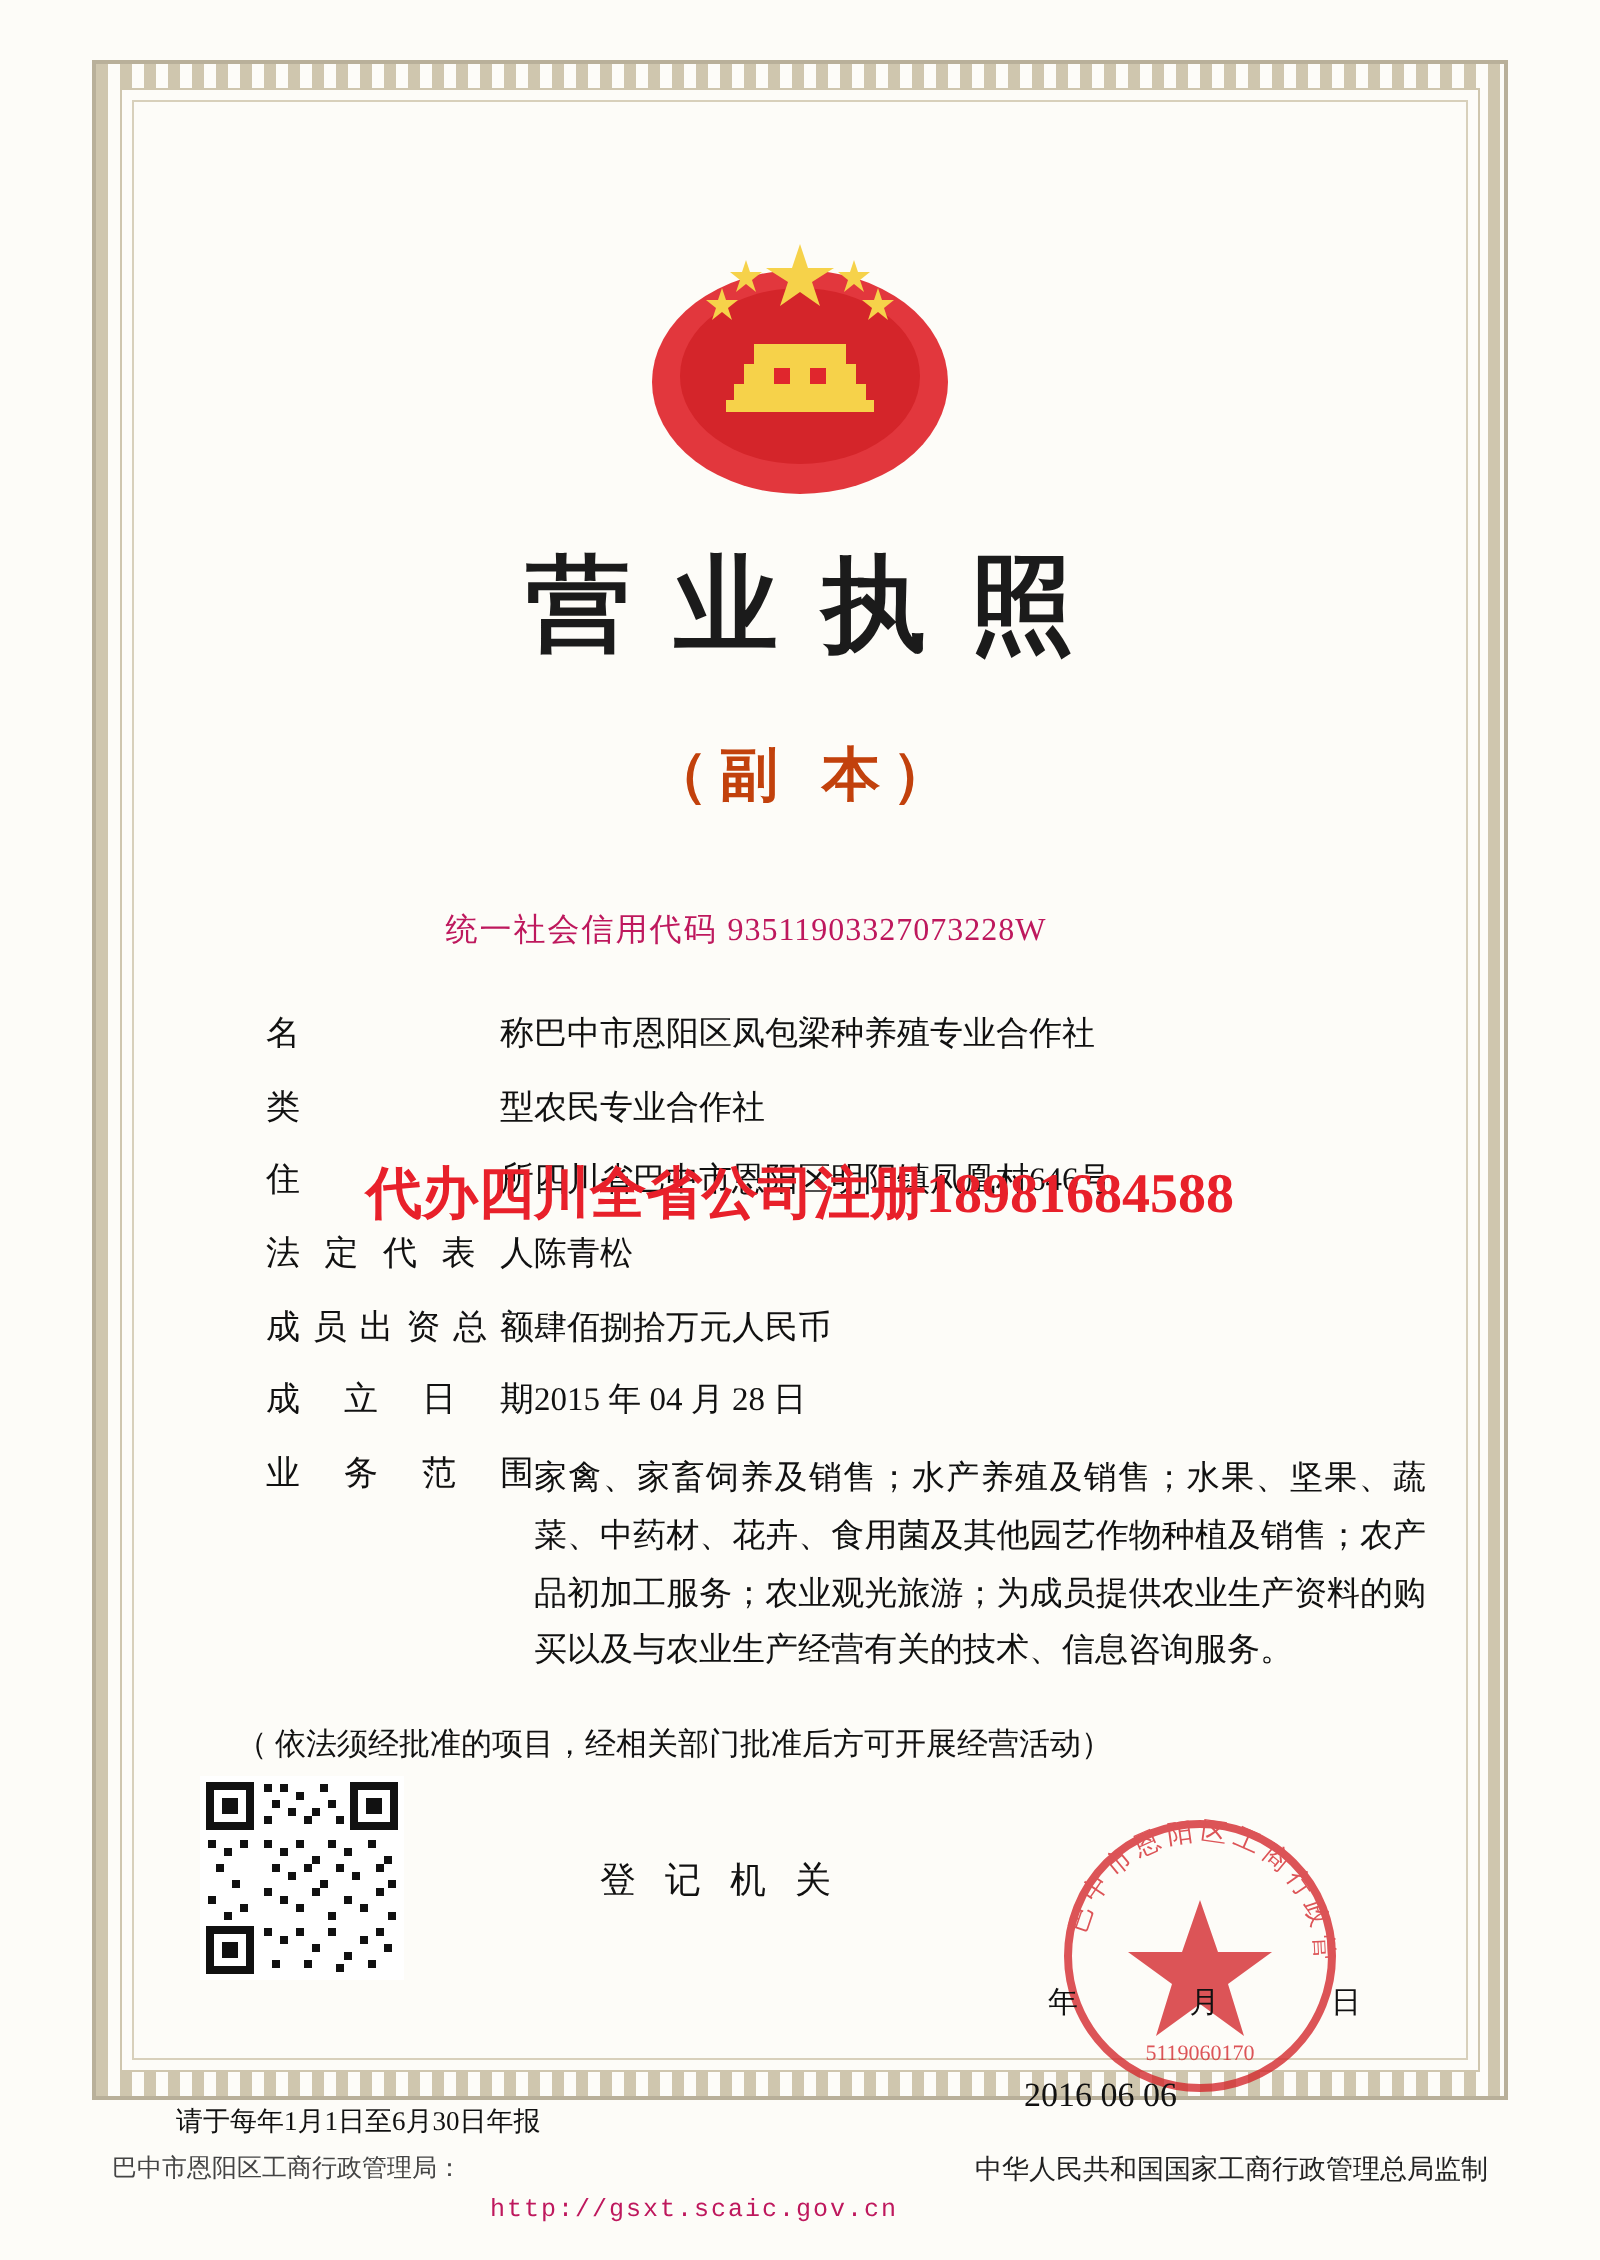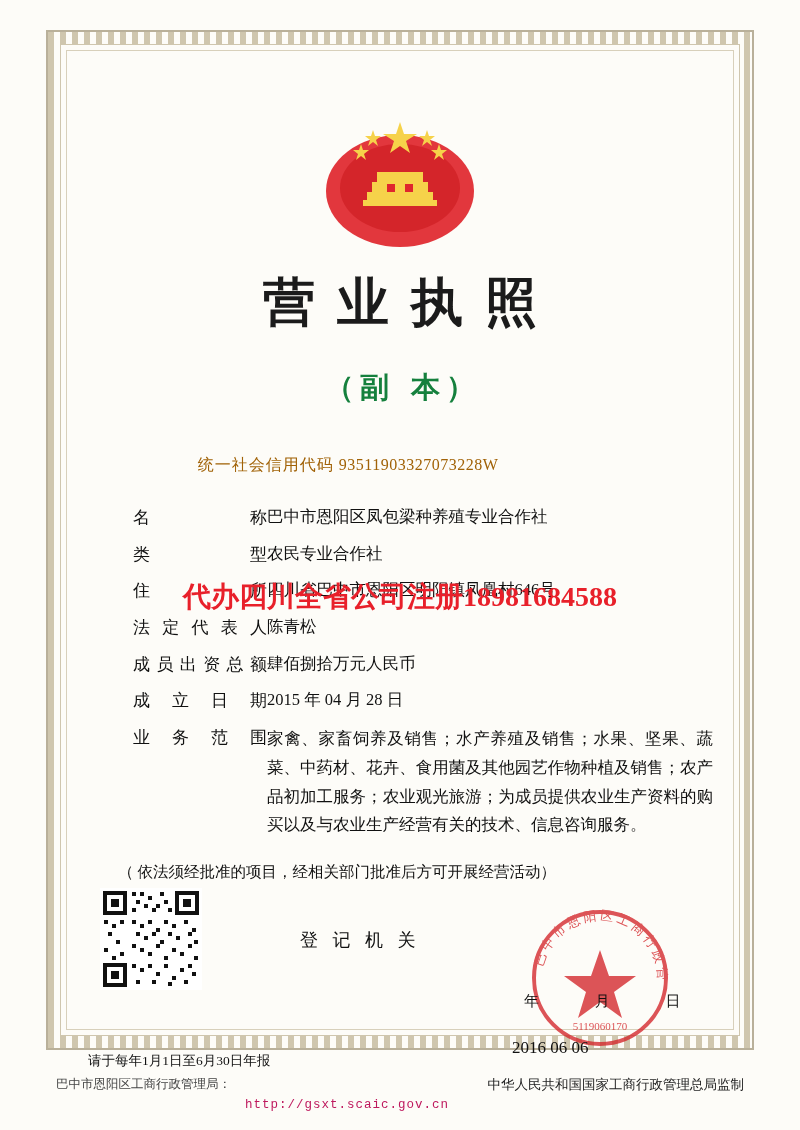--- a/index.html
+++ b/index.html
@@ -77,35 +77,36 @@
   }
   .cert-subtitle {
     position: absolute;
     top: 368px;
     left: 0;
     width: 800px;
     text-align: center;
     font-size: 29px;
     letter-spacing: 6px;
     text-indent: 6px;
-    color: #15803d;
+    color: #c2410c;
     font-weight: bold;
     font-family: "DejaVu Serif", "Liberation Serif", serif;
   }
 
   
   .credit-line {
     position: absolute;
     top: 455px;
     left: 0;
     width: 696px;
     text-align: center;
     font-size: 16px;
-    color: #a16207;
+    color: #be185d;
     letter-spacing: 1px;
+    padding-left: 25px;
   }
   .credit-line .code {
     letter-spacing: 0.5px;
     font-family: "Liberation Serif", serif;
   }
 
   
   .fields {
     position: absolute;
     left: 133px;

